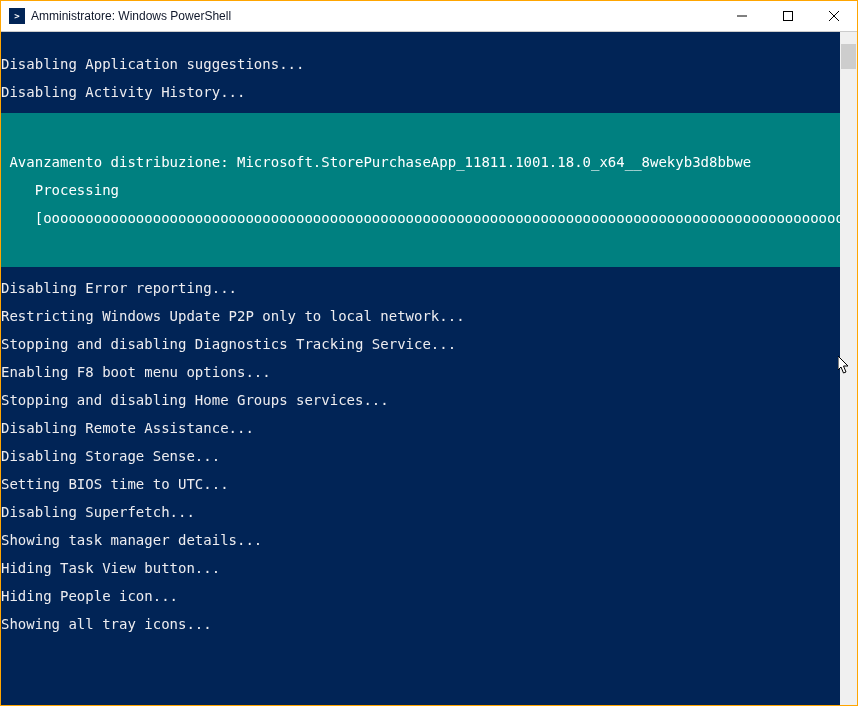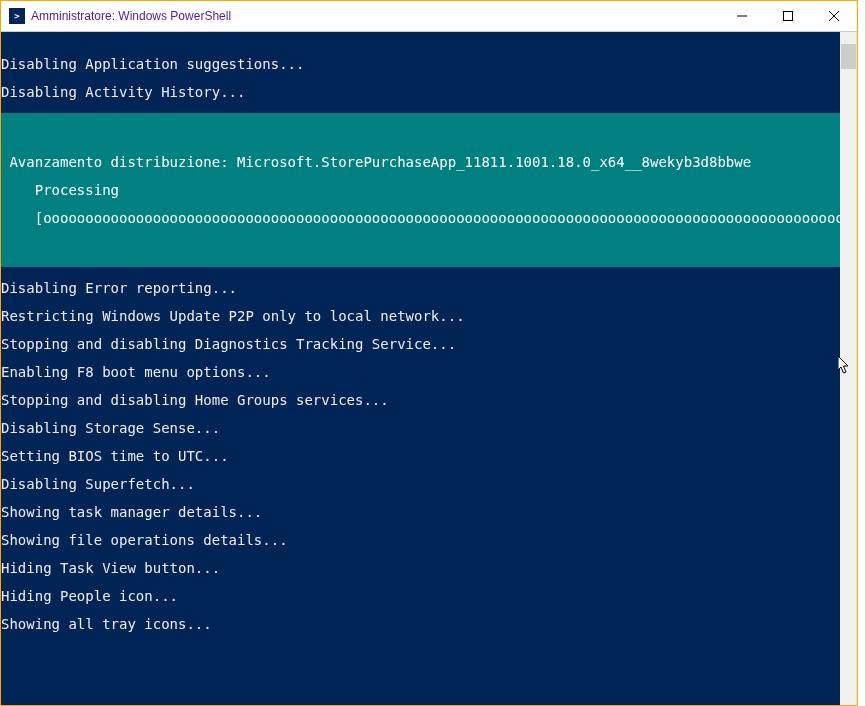--- a/index.html
+++ b/index.html
@@ -41,21 +41,21 @@
     top: 50%; left: 50%;
     transform: translate(-50%, -52%);
     color: #fff;
     font-size: 9px;
     font-weight: bold;
     font-family: Consolas, monospace;
   }
   .title-text {
     flex: 1;
     font-size: 12px;
-    color: #4c1d95;
+    color: #0f172a;
   }
   .win-controls {
     display: flex;
     height: 100%;
   }
   .win-btn {
     width: 46px;
     height: 100%;
     display: flex;
     align-items: center;
@@ -146,25 +146,25 @@
 <span class="line hl"> Avanzamento distribuzione: Microsoft.StorePurchaseApp_11811.1001.18.0_x64__8wekyb3d8bbwe                              </span>
 <span class="line hl">    Processing                                                                                                         </span>
 <span class="line hl">    [oooooooooooooooooooooooooooooooooooooooooooooooooooooooooooooooooooooooooooooooooooooooooooooooooooooooooooooo]   </span>
 <span class="line">                                                                                                                       </span>
 </div>
 <span class="line">Disabling Error reporting...</span>
 <span class="line">Restricting Windows Update P2P only to local network...</span>
 <span class="line">Stopping and disabling Diagnostics Tracking Service...</span>
 <span class="line">Enabling F8 boot menu options...</span>
 <span class="line">Stopping and disabling Home Groups services...</span>
+<span class="line">Disabling Remote Assistance...</span>
 <span class="line">Disabling Storage Sense...</span>
 <span class="line">Setting BIOS time to UTC...</span>
 <span class="line">Disabling Superfetch...</span>
 <span class="line">Showing task manager details...</span>
-<span class="line">Showing file operations details...</span>
 <span class="line">Hiding Task View button...</span>
 <span class="line">Hiding People icon...</span>
 <span class="line">Showing all tray icons...</span>
 
 
 
 
 
 
 

